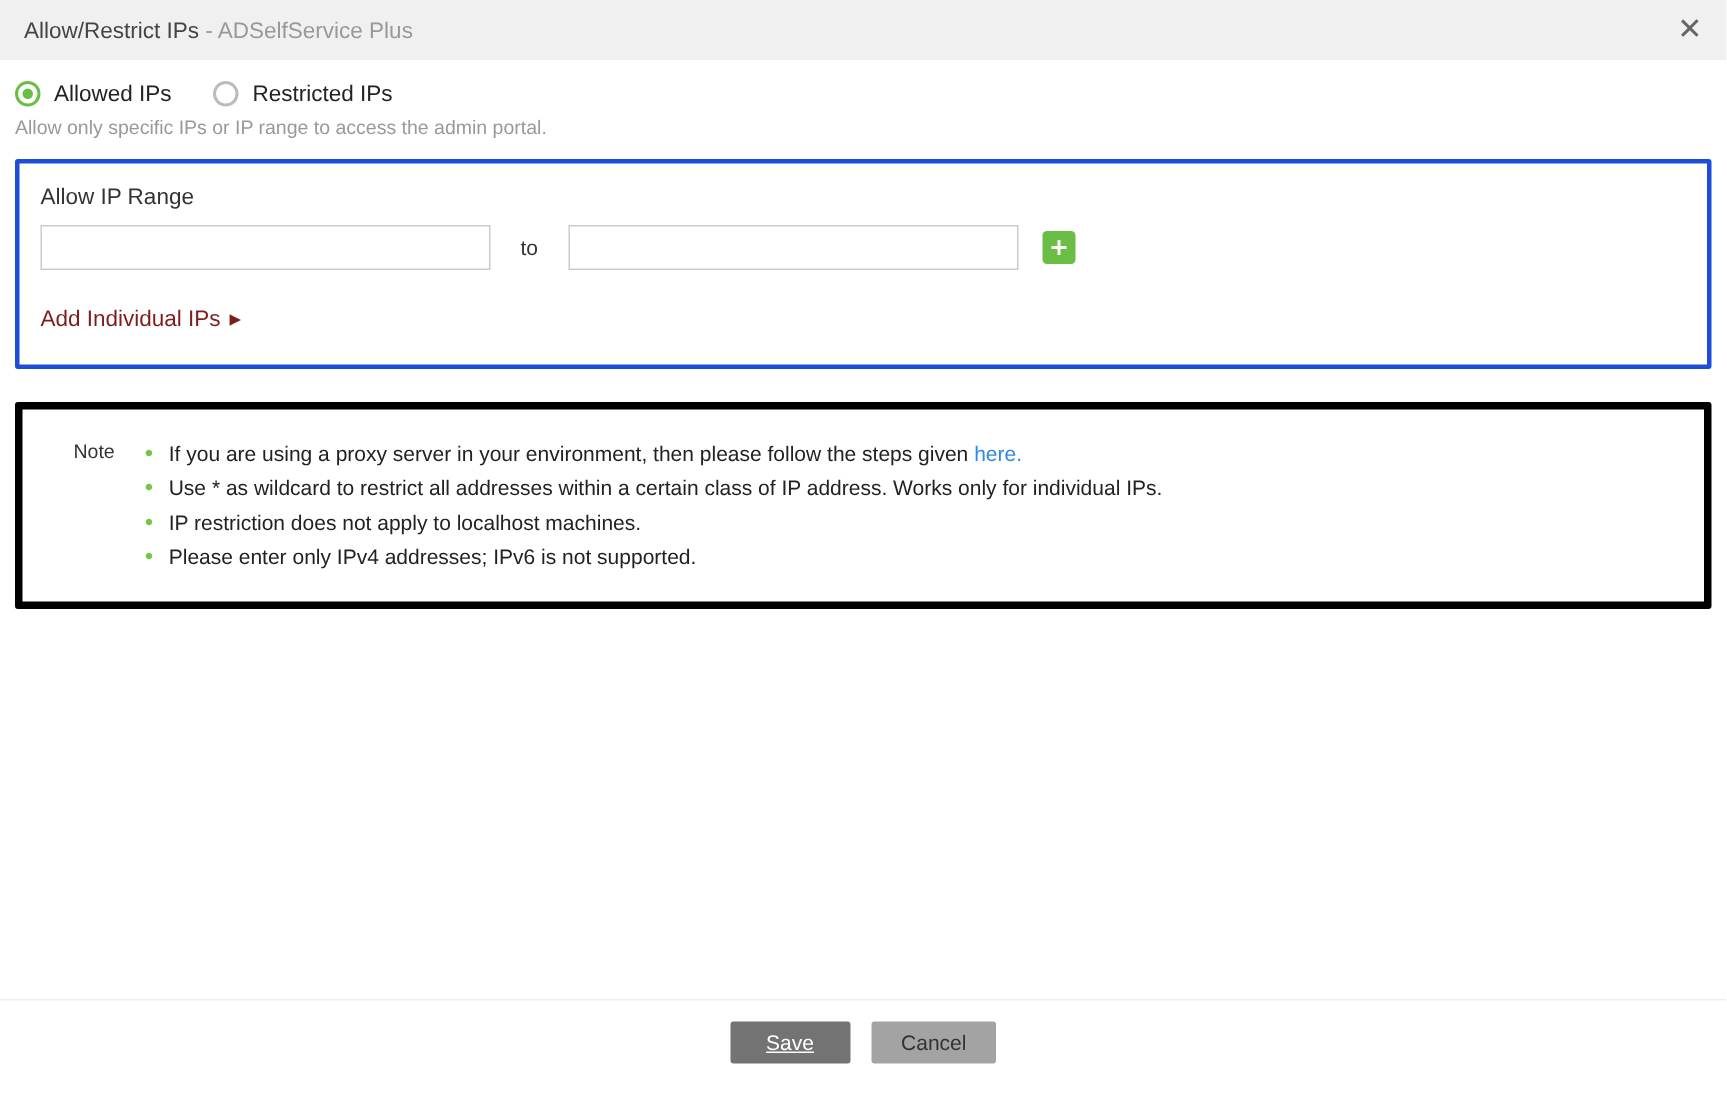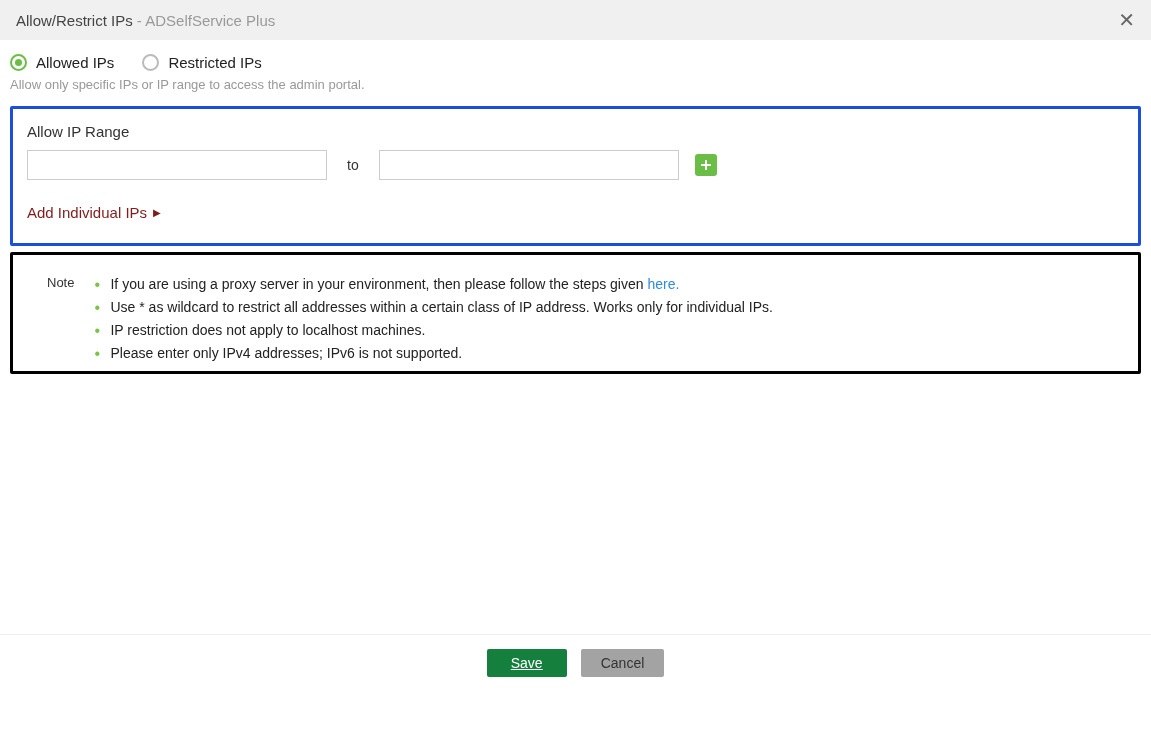--- a/index.html
+++ b/index.html
@@ -68,24 +68,24 @@
     .add-btn svg { display: block; }
     .individual {
       margin-top: 24px;
       color: #7f1d1d;
       font-size: 15px;
       cursor: pointer;
       display: inline-flex; align-items: center; gap: 6px;
     }
     .individual .arrow { font-size: 10px; }
     .notes-panel {
-      border: 3px solid #000000;
+      border: 5px solid #000000;
       border-radius: 2px;
-      margin-top: 6px;
-      padding: 18px 20px 6px 34px;
+      margin-top: 22px;
+      padding: 18px 20px 18px 34px;
     }
     .notes-row { display: flex; gap: 20px; align-items: flex-start; }
     .note-label { color: #333; font-size: 13px; padding-top: 2px; }
     .notes-list { list-style: none; padding: 0; margin: 0; flex: 1; }
     .notes-list li {
       position: relative;
       padding-left: 16px;
       color: #222;
       font-size: 14px;
       line-height: 1.65;
@@ -107,21 +107,21 @@
       display: flex; justify-content: center; gap: 14px;
     }
     .btn {
       min-width: 80px;
       padding: 6px 20px;
       border: none;
       font-size: 14px;
       cursor: pointer;
       border-radius: 2px;
     }
-    .btn-primary { background: #15803d; color: #fff; text-decoration: underline; }
+    .btn-primary { background: #737373; color: #fff; text-decoration: underline; }
     .btn-secondary { background: #a3a3a3; color: #333; }
   </style>
 </head>
 <body>
 
 <div class="header-bar">
   <div class="header-title">
     <span>Allow/Restrict IPs</span><span class="sub"> - ADSelfService Plus</span>
   </div>
   <div class="close-x">✕</div>

